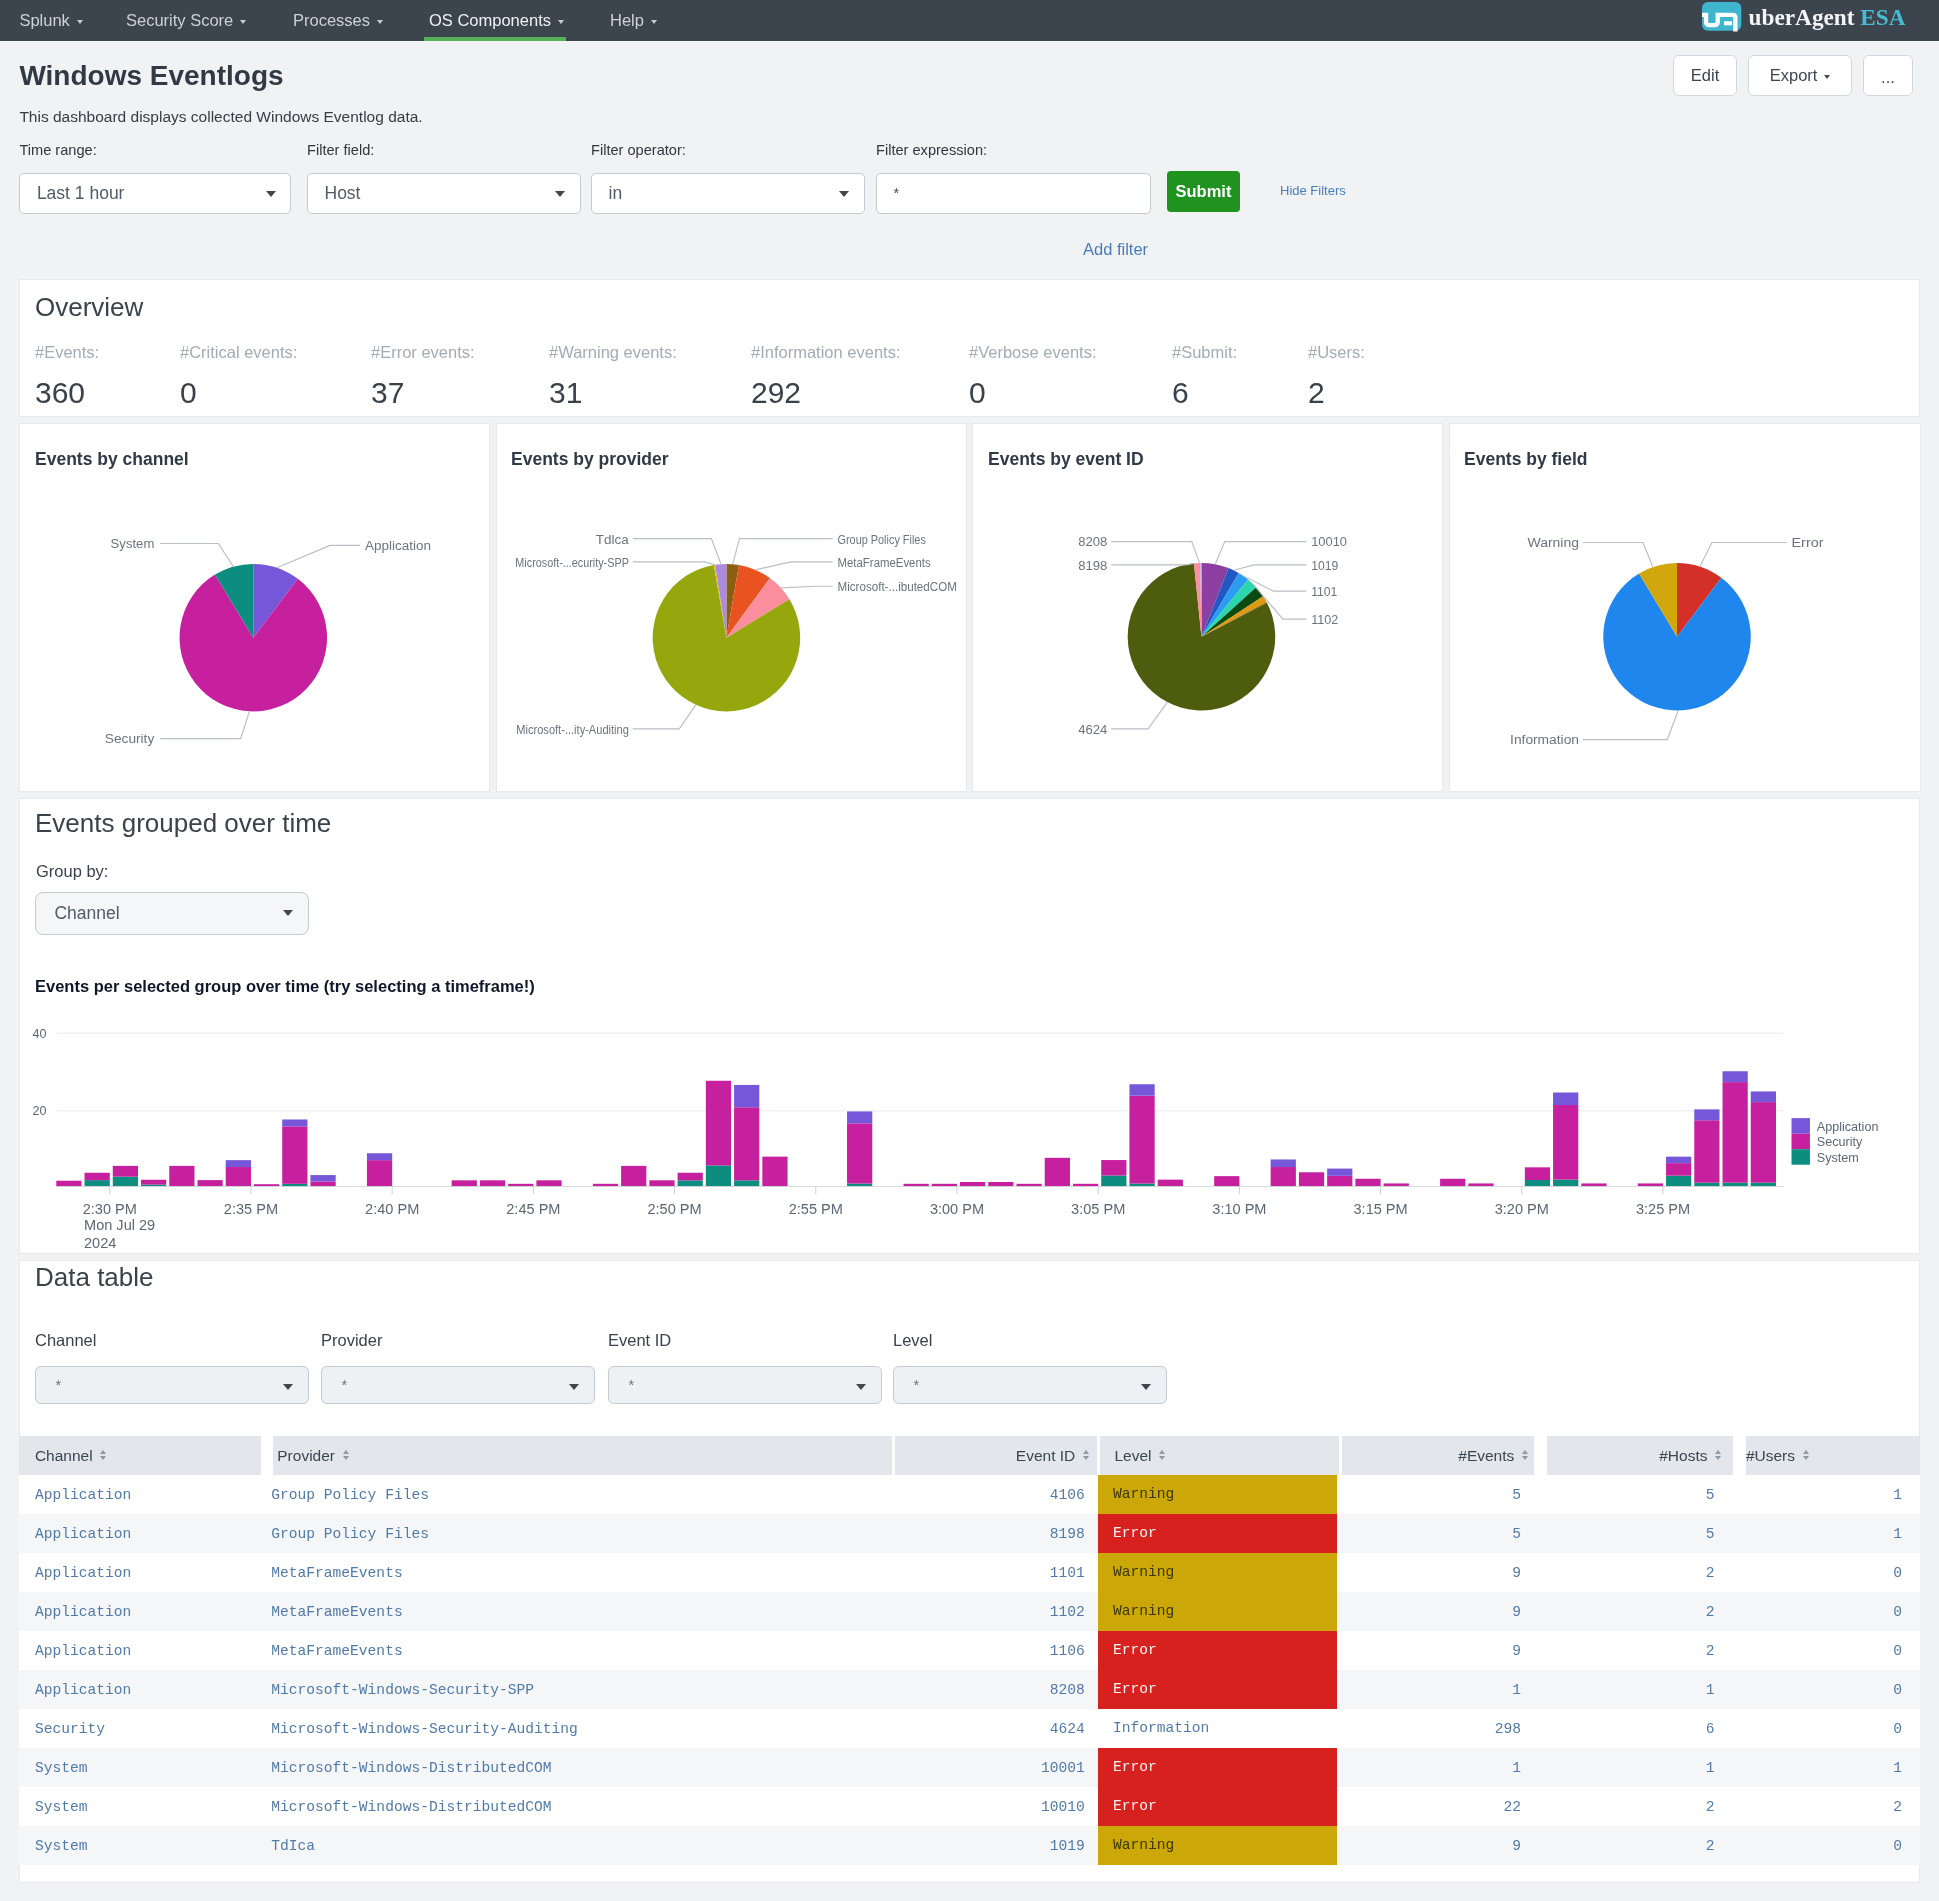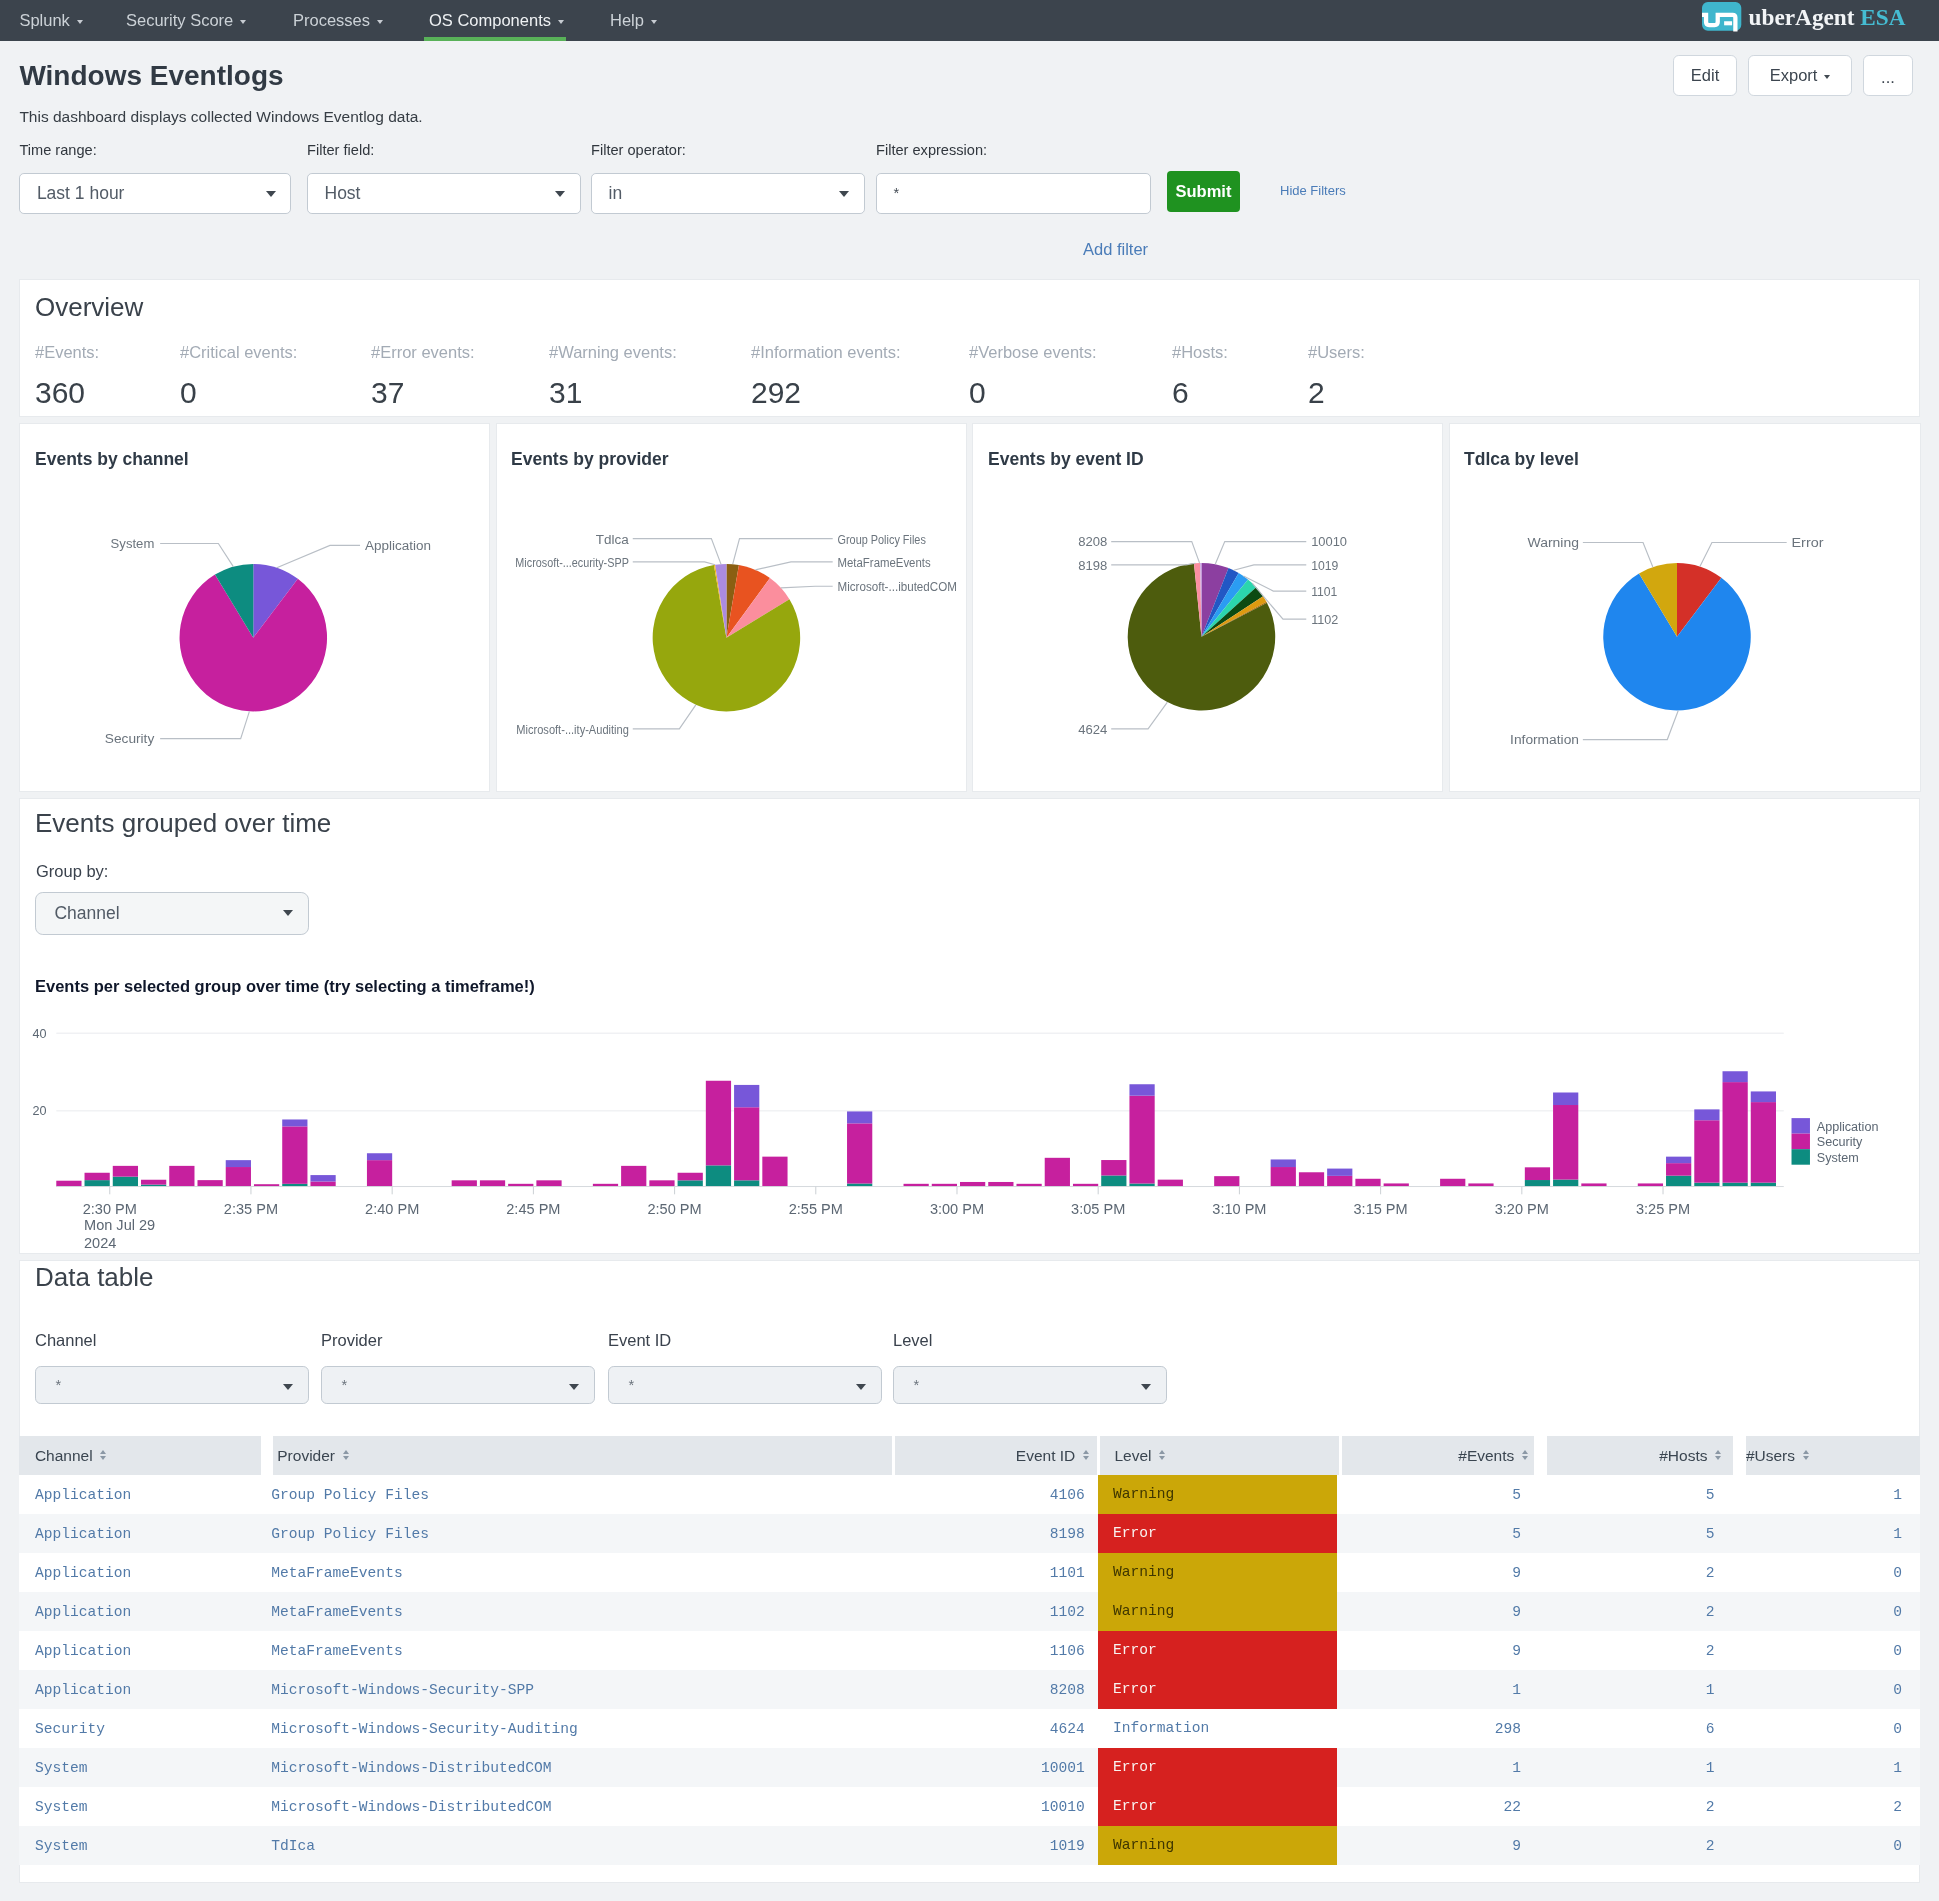--- a/index.html
+++ b/index.html
@@ -100,33 +100,33 @@
 <span class="ov-lbl" style="left:180px; top:343px;">#Critical events:</span>
 <span class="ov-val" style="left:180px; top:376px;">0</span>
 <span class="ov-lbl" style="left:371px; top:343px;">#Error events:</span>
 <span class="ov-val" style="left:371px; top:376px;">37</span>
 <span class="ov-lbl" style="left:549px; top:343px;">#Warning events:</span>
 <span class="ov-val" style="left:549px; top:376px;">31</span>
 <span class="ov-lbl" style="left:751px; top:343px;">#Information events:</span>
 <span class="ov-val" style="left:751px; top:376px;">292</span>
 <span class="ov-lbl" style="left:969px; top:343px;">#Verbose events:</span>
 <span class="ov-val" style="left:969px; top:376px;">0</span>
-<span class="ov-lbl" style="left:1172px; top:343px;">#Hosts:</span>
+<span class="ov-lbl" style="left:1172px; top:343px;">#Submit:</span>
 <span class="ov-val" style="left:1172px; top:376px;">6</span>
 <span class="ov-lbl" style="left:1308px; top:343px;">#Users:</span>
 <span class="ov-val" style="left:1308px; top:376px;">2</span>
 
 <div class="panel" style="left:19.4px; top:423px; width:471px; height:369px;"></div>
 <div class="panel" style="left:496px; top:423px; width:471px; height:369px;"></div>
 <div class="panel" style="left:972px; top:423px; width:471px; height:369px;"></div>
 <div class="panel" style="left:1449px; top:423px; width:472px; height:369px;"></div>
 <div class="ptitle" style="left:35px; top:449px;text-align:center;">Events by channel</div>
 <div class="ptitle" style="left:511px; top:449px;">Events by provider</div>
 <div class="ptitle" style="left:988px; top:449px;">Events by event ID</div>
-<div class="ptitle" style="left:1464px; top:449px;">Tdlca by level</div>
+<div class="ptitle" style="left:1464px; top:449px;">Events by field</div>
 <svg class="abs" style="left:0; top:427px;" width="1940" height="365" viewBox="0 440 1999 376">
 <path d="M261.0,657.0 L261.00,581.00 A76,76 0 0 1 306.92,596.44 Z" fill="#7757d9" stroke="none"></path>
 <path d="M261.0,657.0 L306.92,596.44 A76,76 0 1 1 221.51,592.06 Z" fill="#c6209e" stroke="none"></path>
 <path d="M261.0,657.0 L221.51,592.06 A76,76 0 0 1 261.00,581.00 Z" fill="#0d8c80" stroke="none"></path>
     <text x="376" y="567" font-size="13" fill="#6b747d" text-anchor="start" textLength="68" lengthAdjust="spacingAndGlyphs">Application</text>
     <text x="159" y="565" font-size="13" fill="#6b747d" text-anchor="end" textLength="45" lengthAdjust="spacingAndGlyphs">System</text>
     <text x="159" y="766" font-size="13" fill="#6b747d" text-anchor="end" textLength="51" lengthAdjust="spacingAndGlyphs">Security</text>
     <polyline points="285.2,585.0 340.0,562.0 371.0,562.0" fill="none" stroke="#b9bfc6" stroke-width="1.2"></polyline>
     <polyline points="165.0,560.0 225.0,560.0 240.4,583.8" fill="none" stroke="#b9bfc6" stroke-width="1.2"></polyline>
     <polyline points="165.0,761.0 248.0,761.0 257.0,732.9" fill="none" stroke="#b9bfc6" stroke-width="1.2"></polyline>

